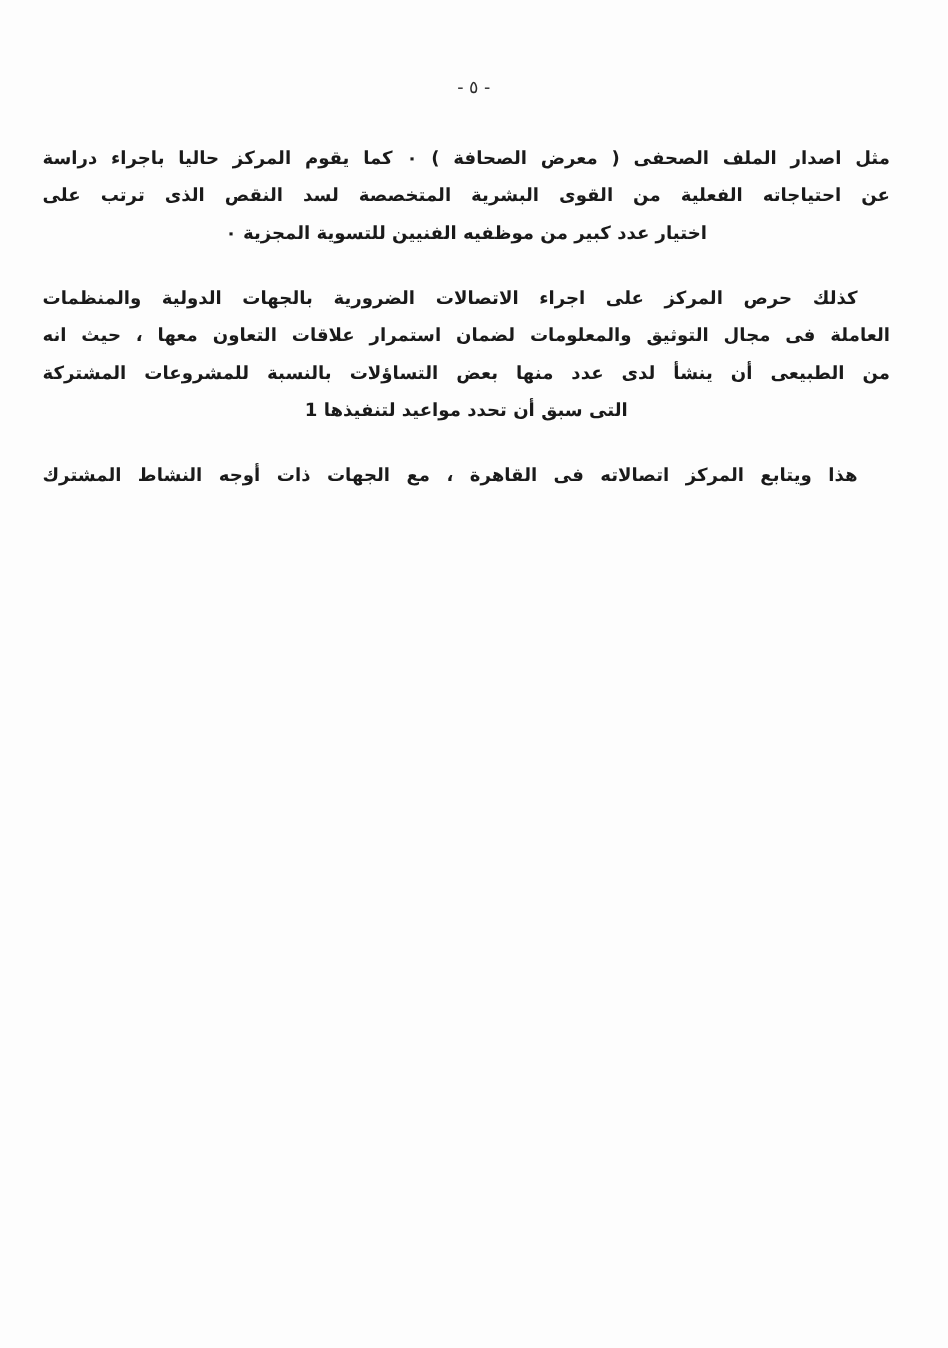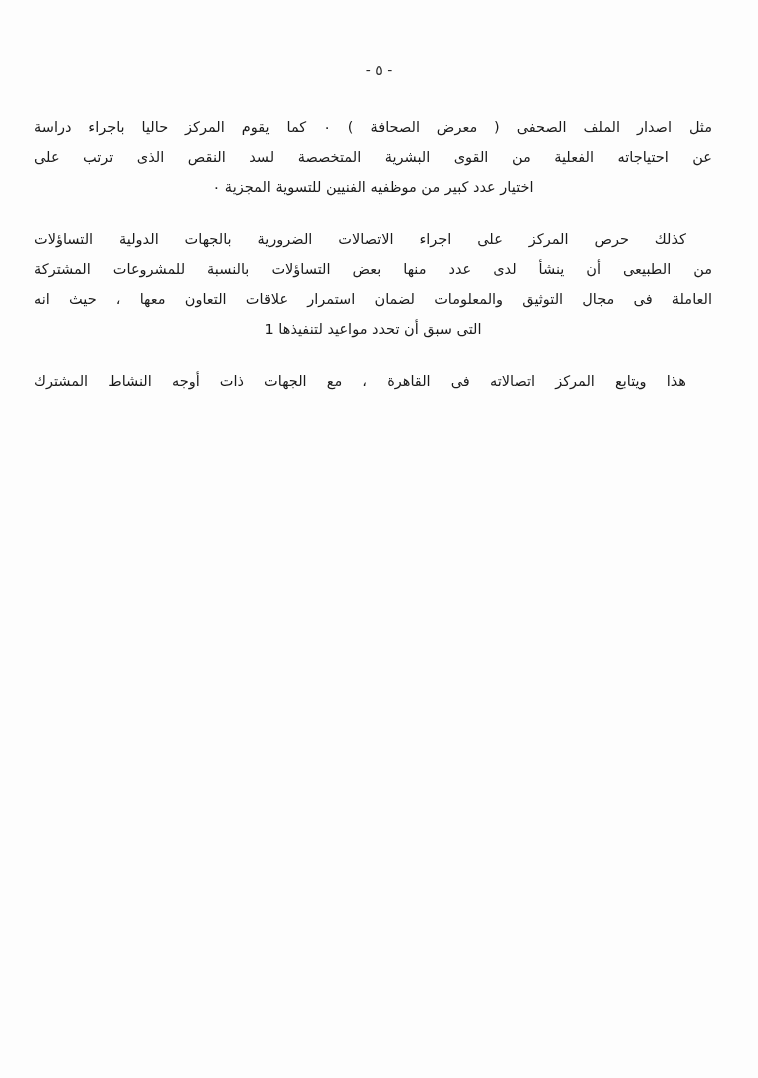--- a/index.html
+++ b/index.html
@@ -30,20 +30,21 @@
     letter-spacing: 2px;
     color: #2b2b2b;
     font-family: "DejaVu Sans", sans-serif;
   }
   .body-area {
     position: absolute;
     top: 112px;
     right: 46px;
     left: 34px;
     direction: rtl;
+    font-weight: bold;
   }
   .para {
     margin-bottom: 22px;
   }
   .line {
     direction: rtl;
     text-align: justify;
     text-align-last: justify;
     font-size: 14.5px;
     line-height: 30px;
@@ -68,23 +69,23 @@
 
   <div class="body-area">
 
     <div class="para">
       <div class="line stretch">مثل اصدار الملف الصحفى ( معرض الصحافة ) ٠  كما يقوم المركز حاليا باجراء دراسة</div>
       <div class="line stretch">عن احتياجاته الفعلية من القوى البشرية المتخصصة لسد النقص الذى ترتب على</div>
       <div class="line center">اختيار عدد كبير من موظفيه الفنيين للتسوية المجزية ٠</div>
     </div>
 
     <div class="para">
-      <div class="line stretch indent-1">كذلك حرص المركز على اجراء الاتصالات الضرورية بالجهات الدولية التساؤلات</div>
+      <div class="line stretch indent-1">كذلك حرص المركز على اجراء الاتصالات الضرورية بالجهات الدولية والمنظمات</div>
+      <div class="line stretch">العاملة فى مجال التوثيق والمعلومات لضمان استمرار علاقات التعاون معها ، حيث انه</div>
       <div class="line stretch">من الطبيعى أن ينشأ لدى عدد منها بعض التساؤلات بالنسبة للمشروعات المشتركة</div>
-      <div class="line stretch">العاملة فى مجال التوثيق والمعلومات لضمان استمرار علاقات التعاون معها ، حيث انه</div>
       <div class="line center">التى سبق أن تحدد مواعيد لتنفيذها 1</div>
     </div>
 
     <div class="para">
       <div class="line stretch indent-1">هذا ويتابع المركز اتصالاته فى القاهرة ، مع الجهات ذات أوجه النشاط المشترك</div>
     </div>
 
   </div>
 </div>
 

